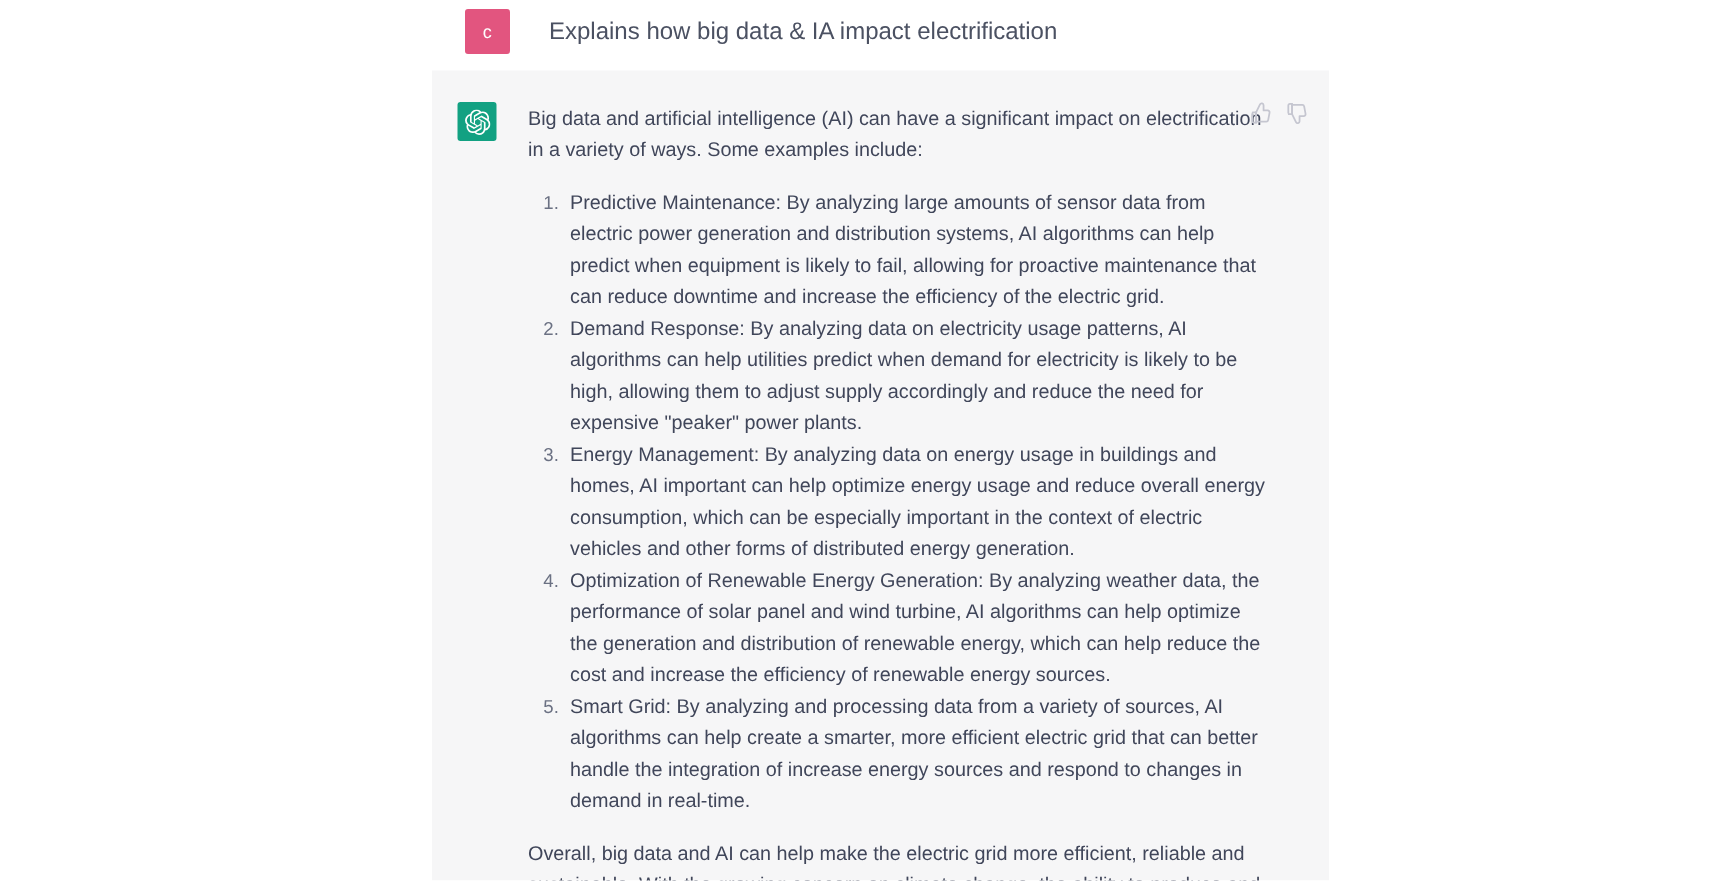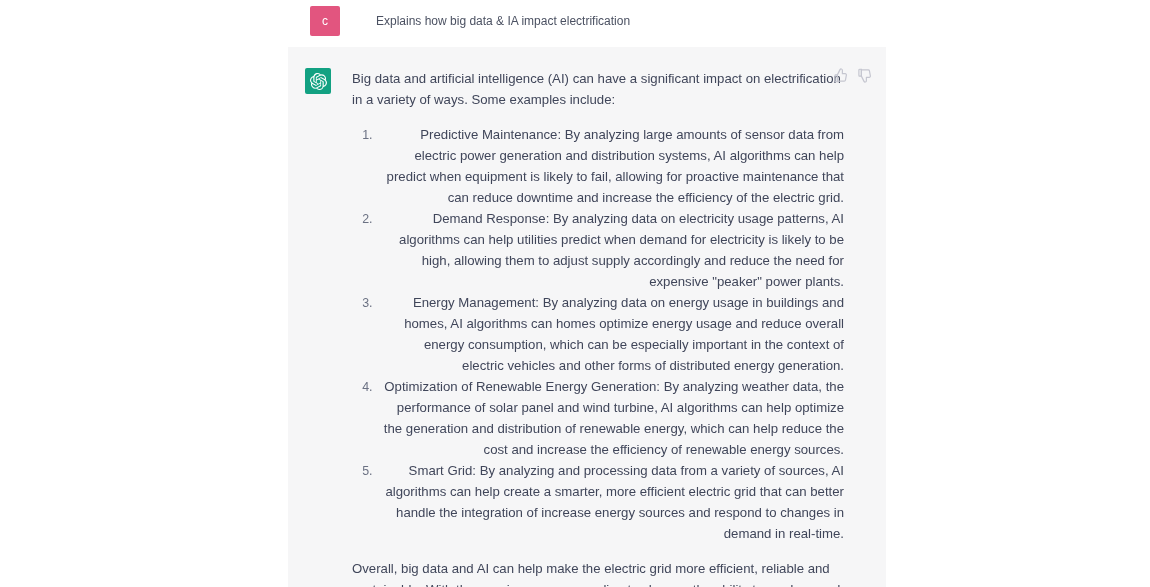--- a/index.html
+++ b/index.html
@@ -46,23 +46,23 @@
     display: flex;
     align-items: center;
     justify-content: center;
     color: #ffffff;
     font-size: 12px;
     font-family: "Liberation Sans", sans-serif;
     letter-spacing: 0.2px;
   }
 
   .user-text {
-    margin-left: 36px;
+    margin-left: 26px;
     padding-top: 5px;
-    font-size: 12px;
+    font-size: 16px;
     line-height: 21px;
     color: #4b5162;
     white-space: nowrap;
   }
 
   
   .turn-assistant {
     position: absolute;
     left: 288px;
     top: 47px;
@@ -106,21 +106,20 @@
 
   ol.answer-list {
     margin: 0;
     padding: 0 0 0 24px;
     list-style-position: outside;
   }
   ol.answer-list li {
     margin: 0 0 0 0;
     padding-left: 4px;
     color: #40465a;
-    text-align: right;
   }
   ol.answer-list li::marker {
     color: #6b7183;
     font-size: 12.4px;
   }
 
   
   .feedback {
     position: absolute;
     right: 14px;
@@ -158,21 +157,21 @@
         </span>
       </div>
 
       <div class="assistant-body">
 
         <p class="intro">Big data and artificial intelligence (AI) can have a significant impact on electrification in a variety of ways. Some examples include:</p>
 
         <ol class="answer-list">
           <li>Predictive Maintenance: By analyzing large amounts of sensor data from electric power generation and distribution systems, AI algorithms can help predict when equipment is likely to fail, allowing for proactive maintenance that can reduce downtime and increase the efficiency of the electric grid.</li>
           <li>Demand Response: By analyzing data on electricity usage patterns, AI algorithms can help utilities predict when demand for electricity is likely to be high, allowing them to adjust supply accordingly and reduce the need for expensive "peaker" power plants.</li>
-          <li>Energy Management: By analyzing data on energy usage in buildings and homes, AI algorithms can homes optimize energy usage and reduce overall energy consumption, which can be especially important in the context of electric vehicles and other forms of distributed energy generation.</li>
+          <li>Energy Management: By analyzing data on energy usage in buildings and homes, AI important can help optimize energy usage and reduce overall energy consumption, which can be especially important in the context of electric vehicles and other forms of distributed energy generation.</li>
           <li>Optimization of Renewable Energy Generation: By analyzing weather data, the performance of solar panel and wind turbine, AI algorithms can help optimize the generation and distribution of renewable energy, which can help reduce the cost and increase the efficiency of renewable energy sources.</li>
           <li>Smart Grid: By analyzing and processing data from a variety of sources, AI algorithms can help create a smarter, more efficient electric grid that can better handle the integration of increase energy sources and respond to changes in demand in real-time.</li>
         </ol>
 
         <p class="outro">Overall, big data and AI can help make the electric grid more efficient, reliable and sustainable. With the growing concern on climate change, the ability to produce and manage electricity more intelligently is crucial.</p>
       </div>
 
       <div class="feedback">
         <span>
           <svg width="15" height="15" viewBox="0 0 24 24" fill="none" stroke="#c5c6d0" stroke-width="1.9" stroke-linecap="round" stroke-linejoin="round" aria-hidden="true">

